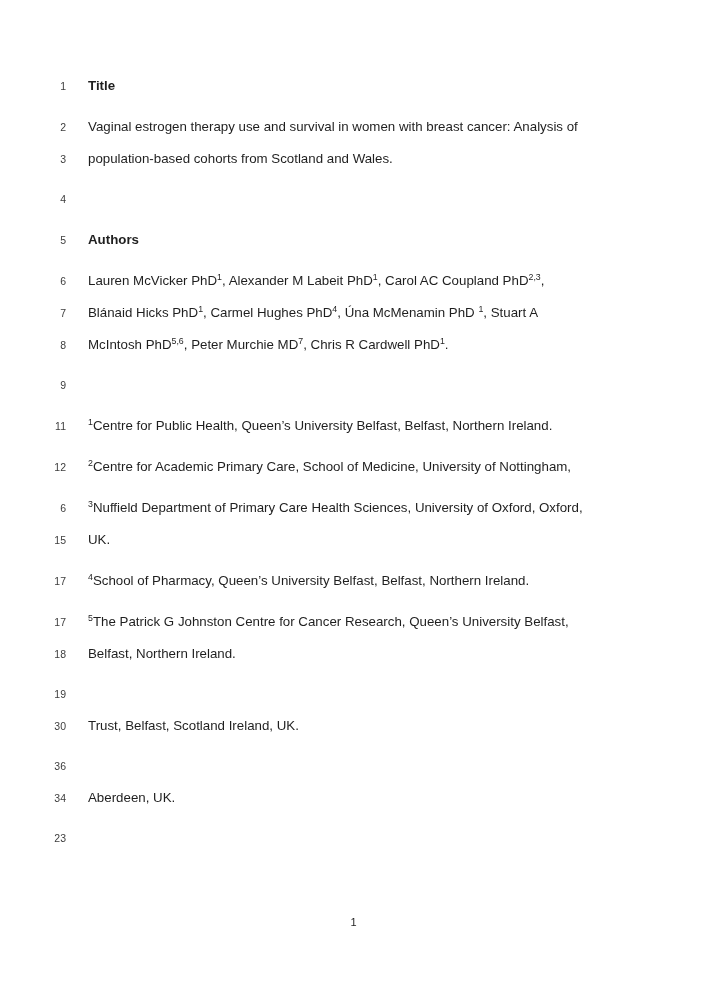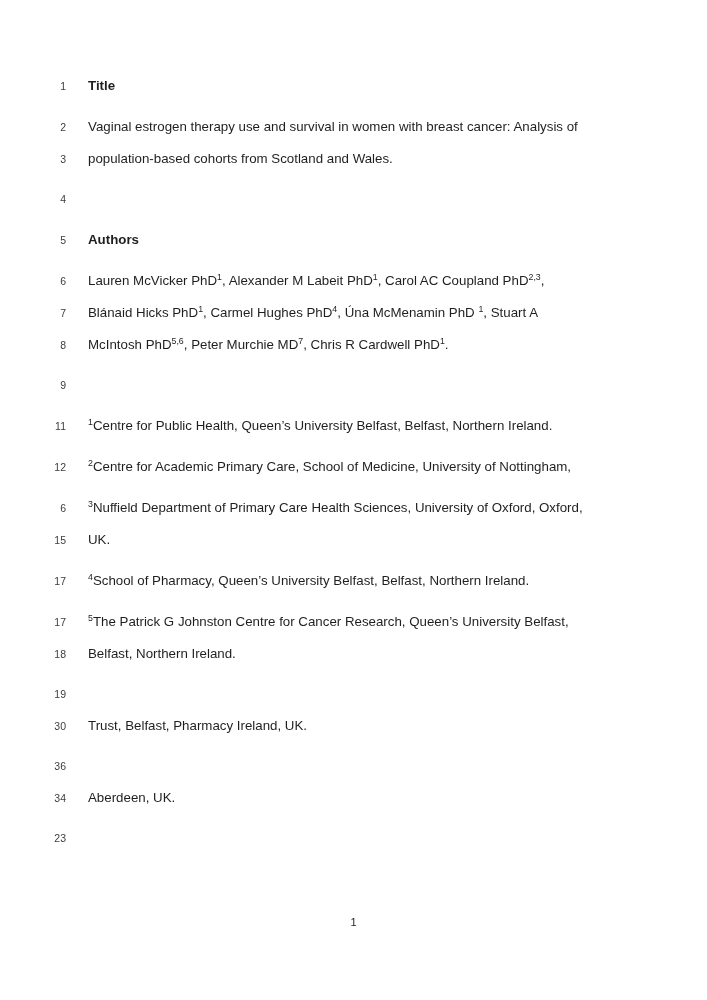--- a/index.html
+++ b/index.html
@@ -148,21 +148,21 @@
           <span class="line-num">18</span>
           <span class="line-text">Belfast, Northern Ireland.</span>
         </div>
       </div>
       <div class="para body">
         <div class="line">
           <span class="line-num">19</span>
         </div>
         <div class="line">
           <span class="line-num">30</span>
-          <span class="line-text">Trust, Belfast, Pharmacy Ireland, UK.</span>
+          <span class="line-text">Trust, Belfast, Scotland Ireland, UK.</span>
         </div>
       </div>
       <div class="para body">
         <div class="line">
           <span class="line-num">36</span>
         </div>
         <div class="line">
           <span class="line-num">34</span>
           <span class="line-text">Aberdeen, UK.</span>
         </div>

